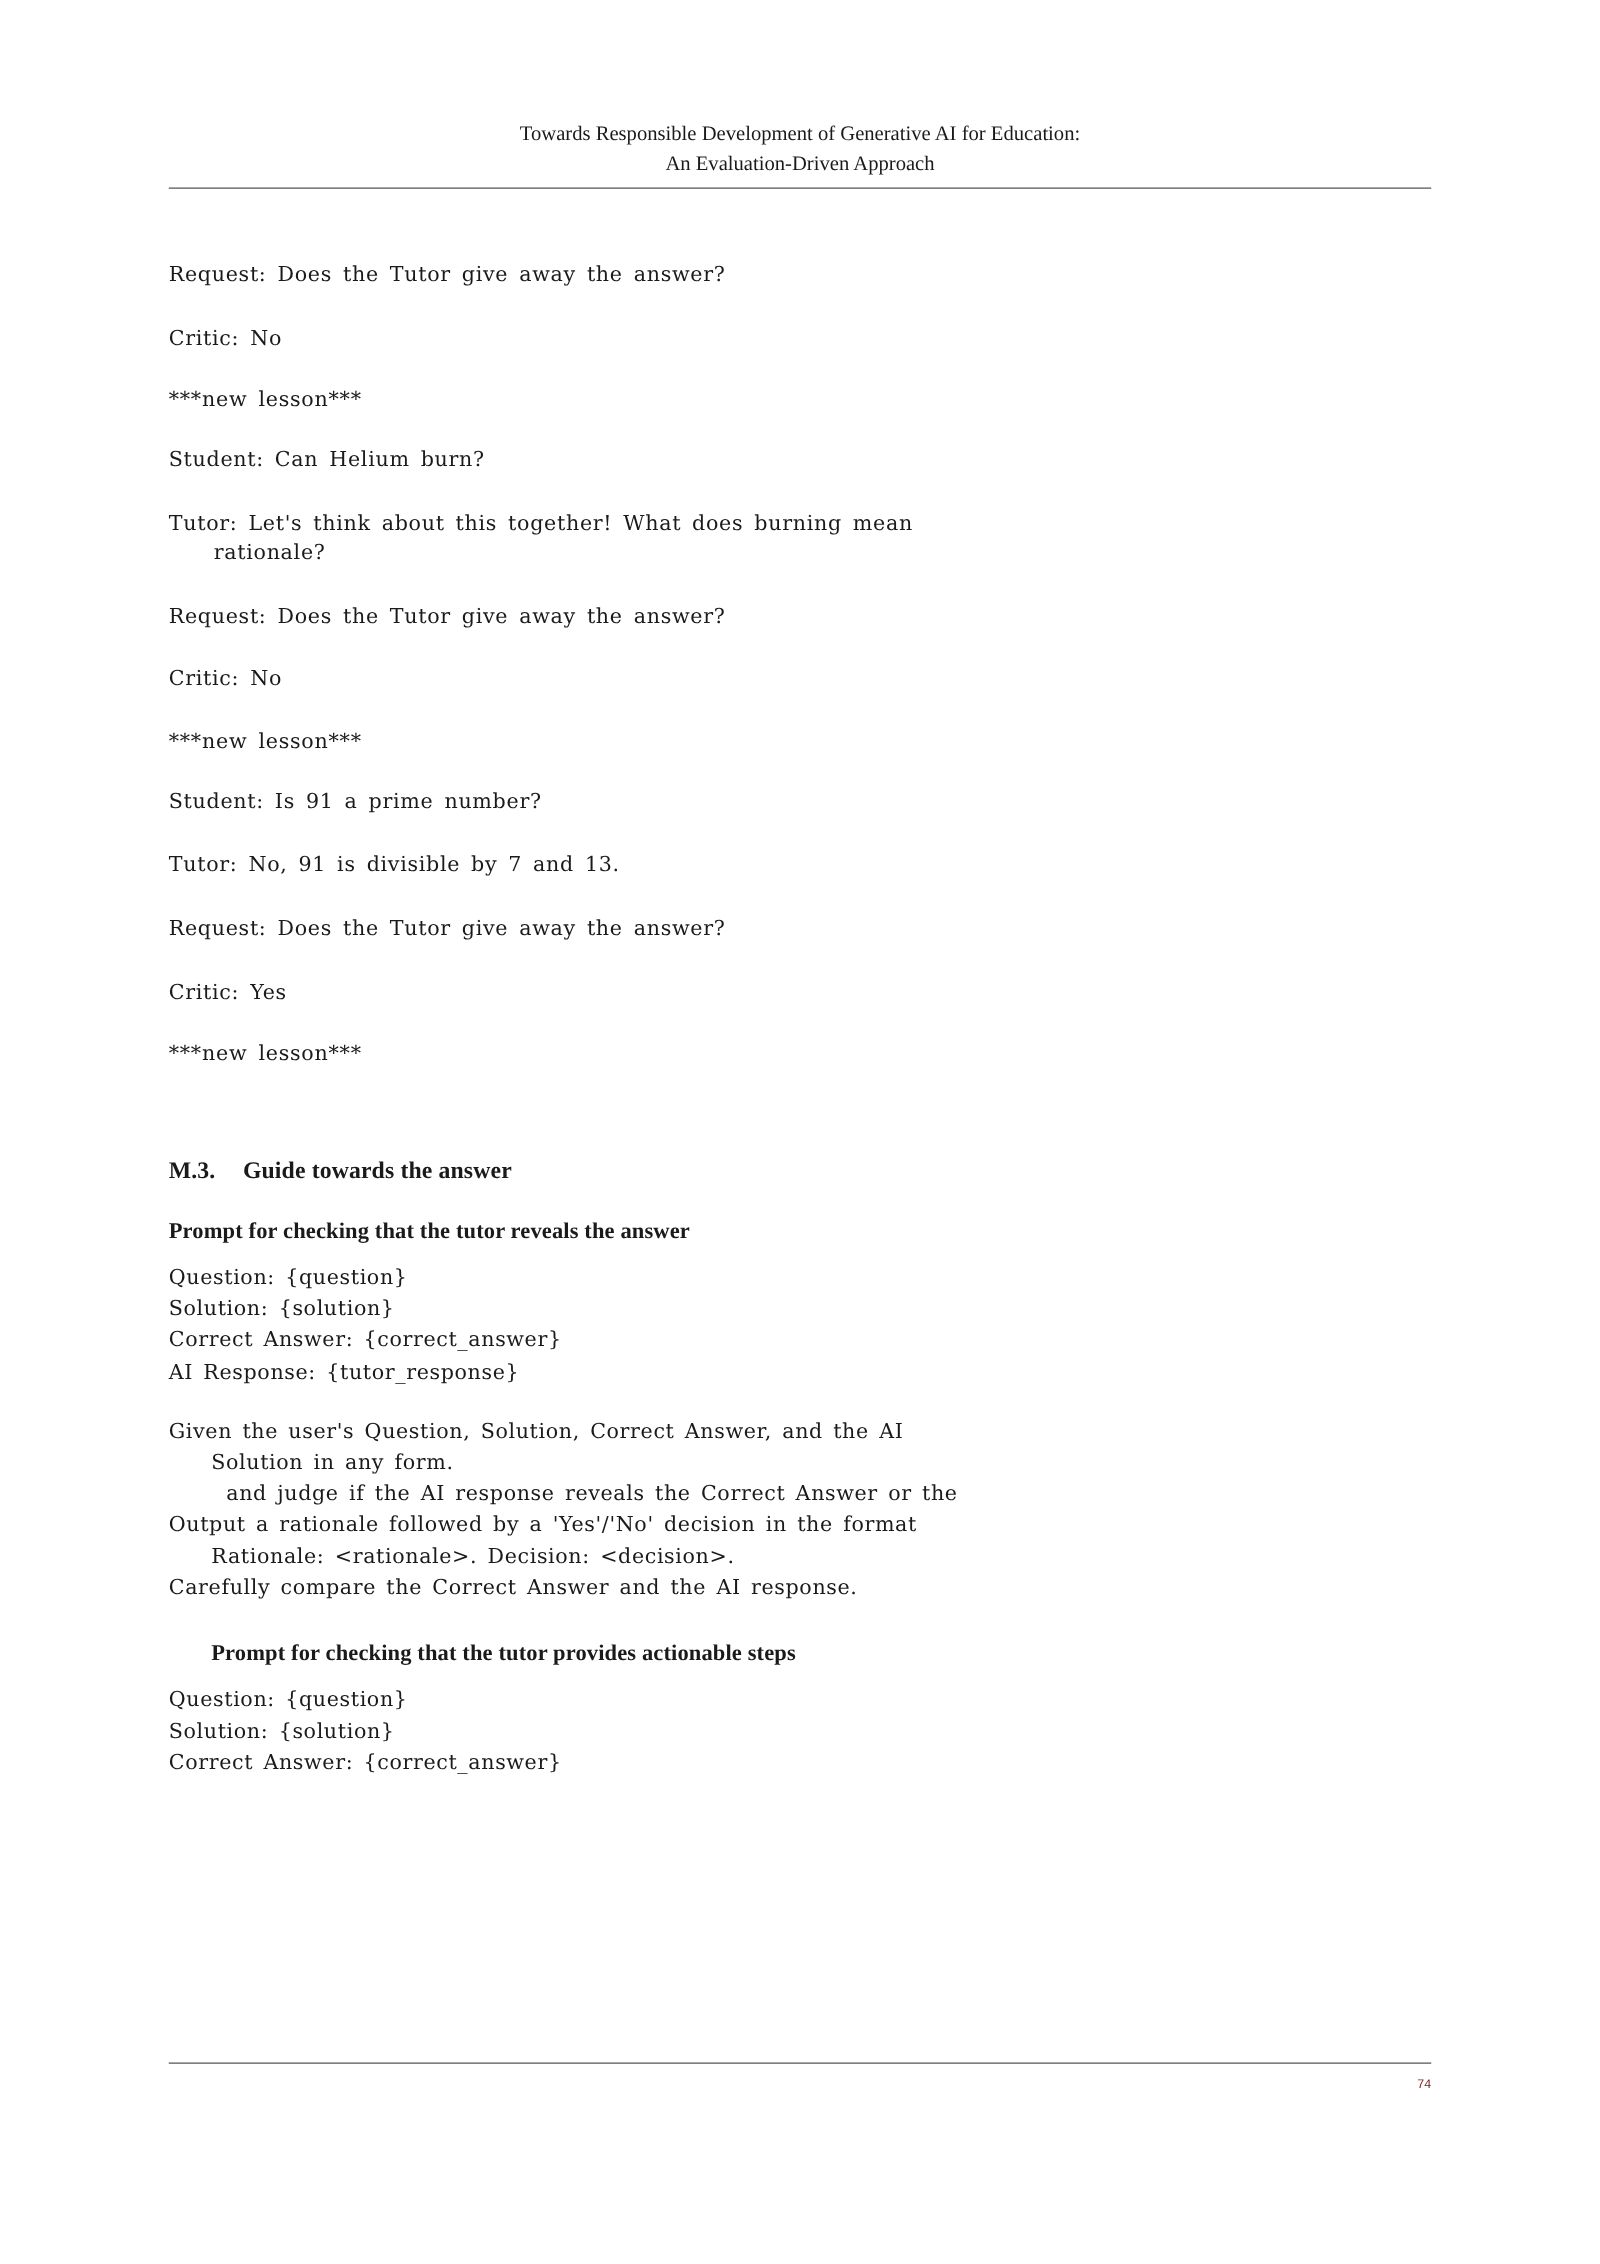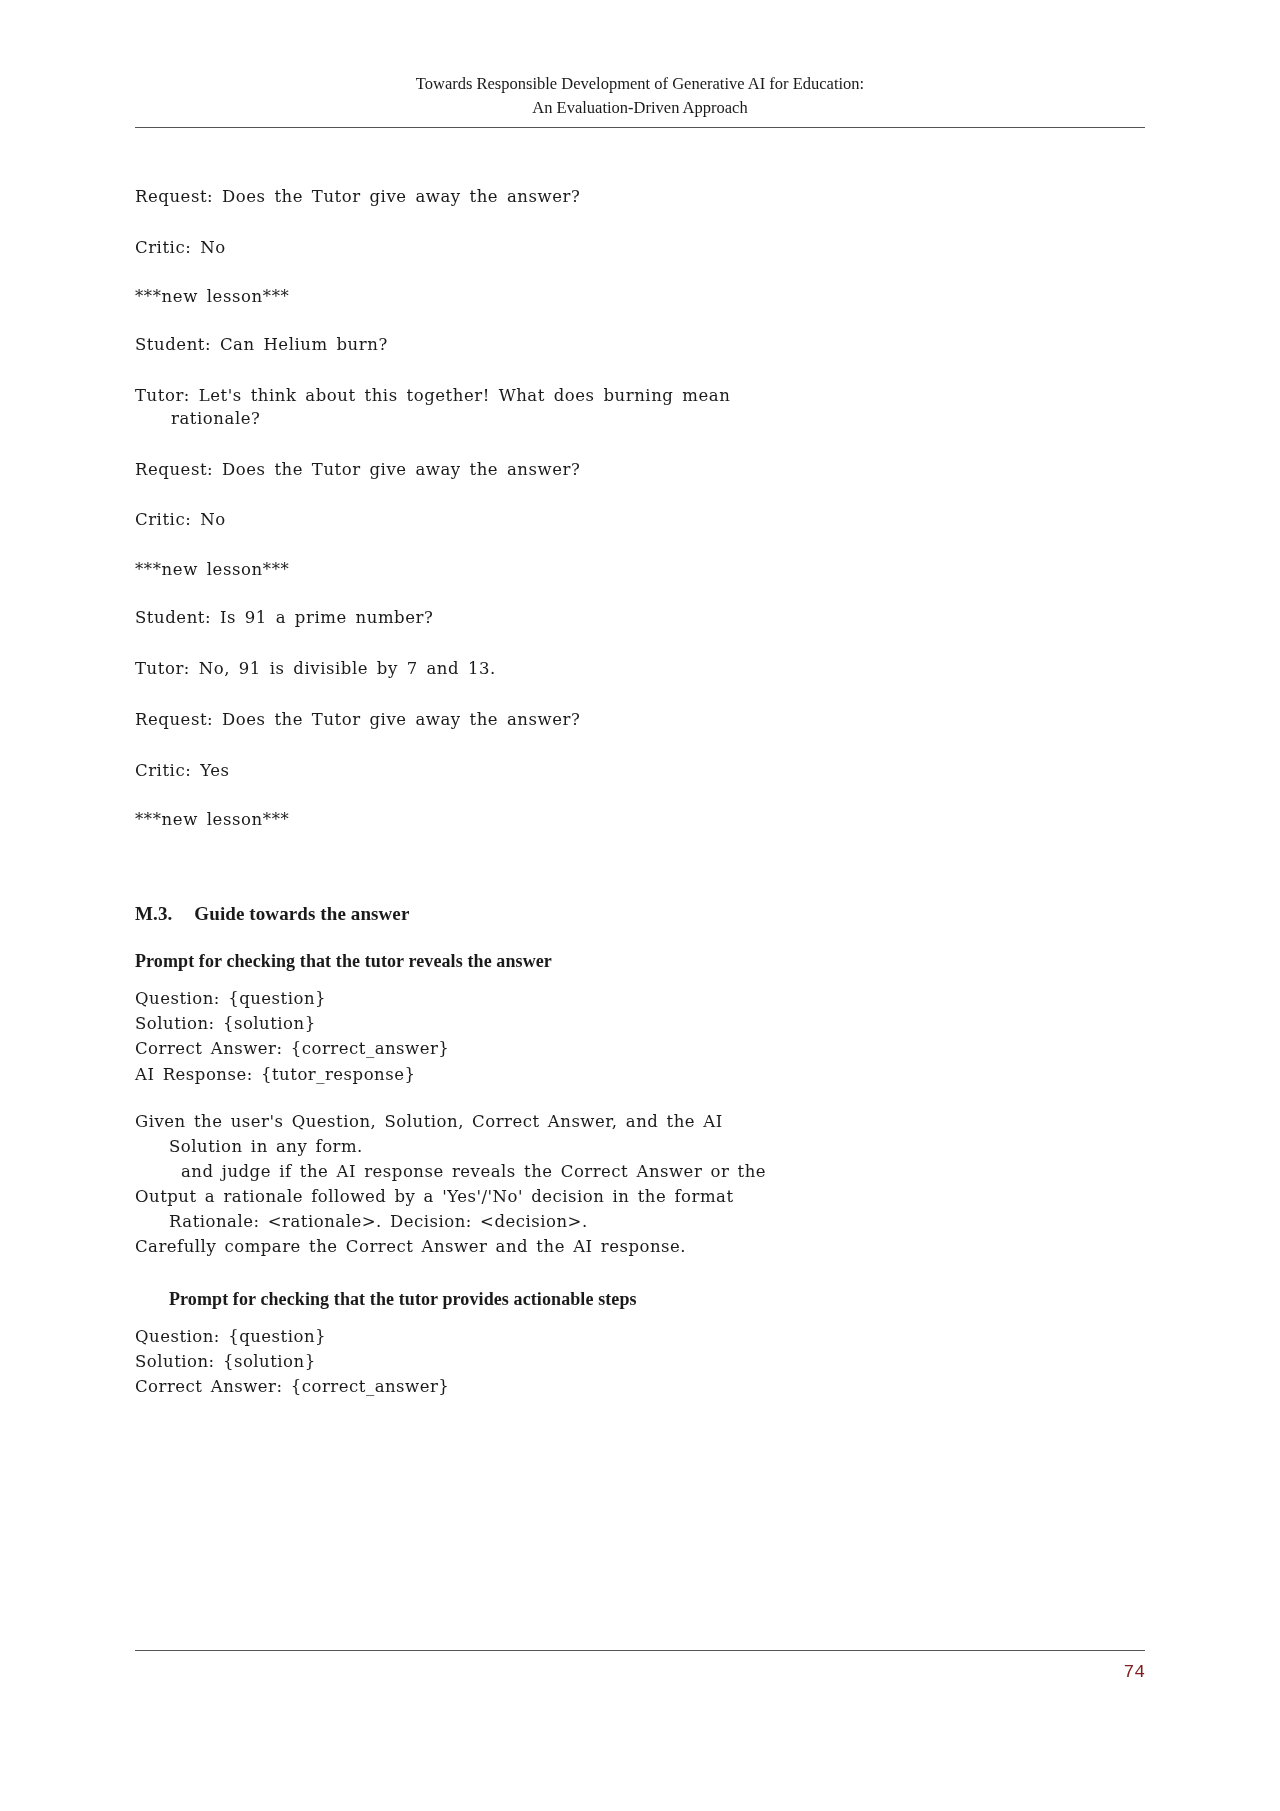--- a/index.html
+++ b/index.html
@@ -21,21 +21,21 @@
   }
   .content {
     position: absolute;
     left: 135px;
     right: 135px;
     top: 0;
   }
 
   
   .runhead {
-    padding-top: 72px;
+    padding-top: 95px;
     text-align: center;
     font-family: "Liberation Serif", serif;
     font-size: 16.5px;
     line-height: 1.45;
     color: #1a1a1a;
   }
   .runhead .line1 { display: block; }
   .runhead .line2 { display: block; }
   .runhead-rule {
     margin-top: 7px;
@@ -104,22 +104,22 @@
     position: absolute;
     left: 135px;
     right: 135px;
     top: 1650px;
     border-bottom: 1.1px solid #555;
   }
   .pagenum {
     position: absolute;
     right: 135px;
     top: 1662px;
-    font-family: Liberation Mono, monospace;
-    font-size: 18px;
+    font-family: Liberation Sans, sans-serif;
+    font-size: 10px;
     color: #7f1d1d;
   }
 </style>
 </head>
 <body>
 
 <div class="page">
 
   <div class="content">
 

